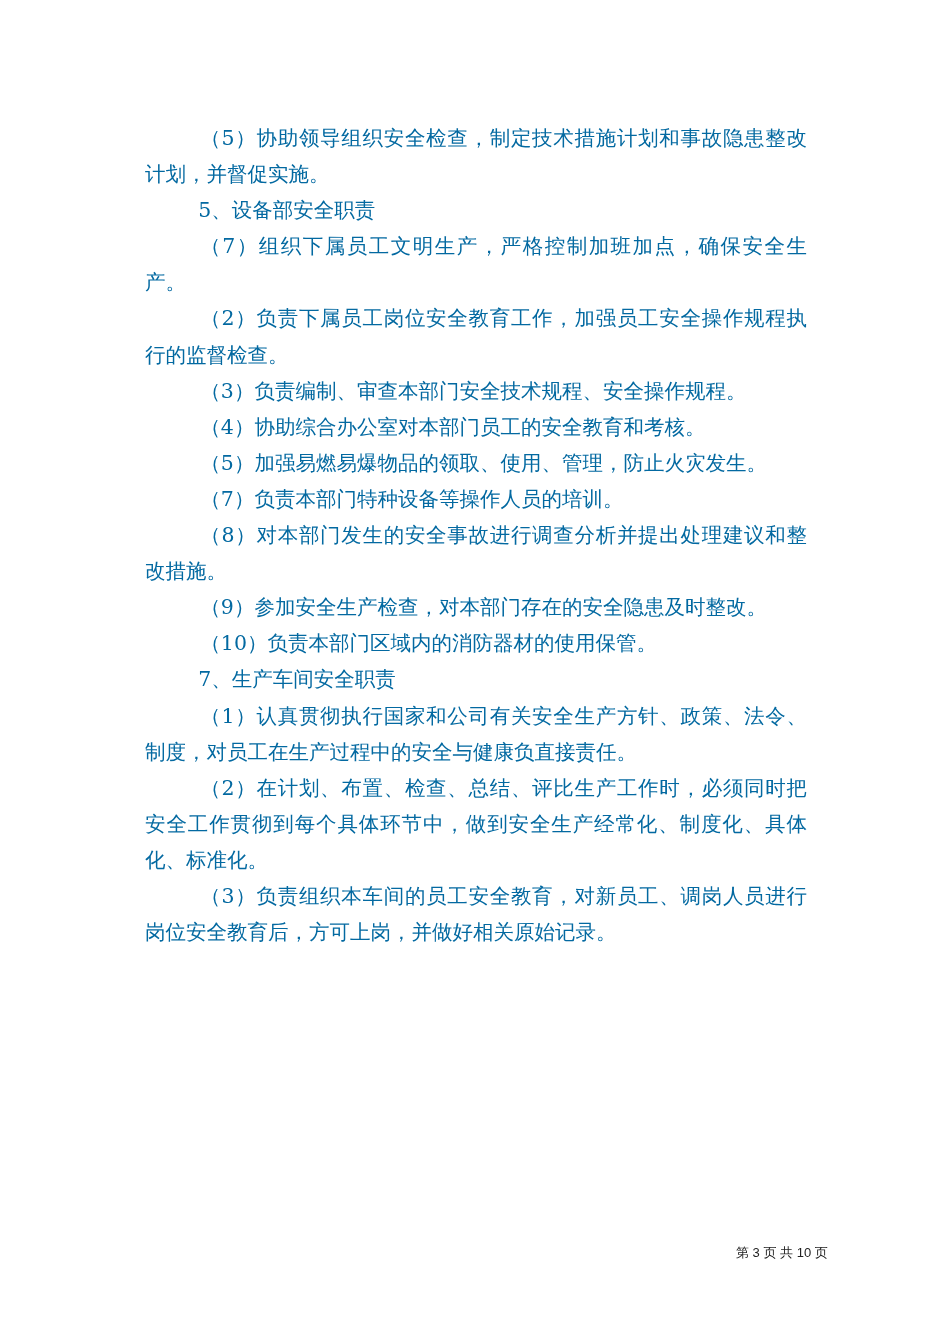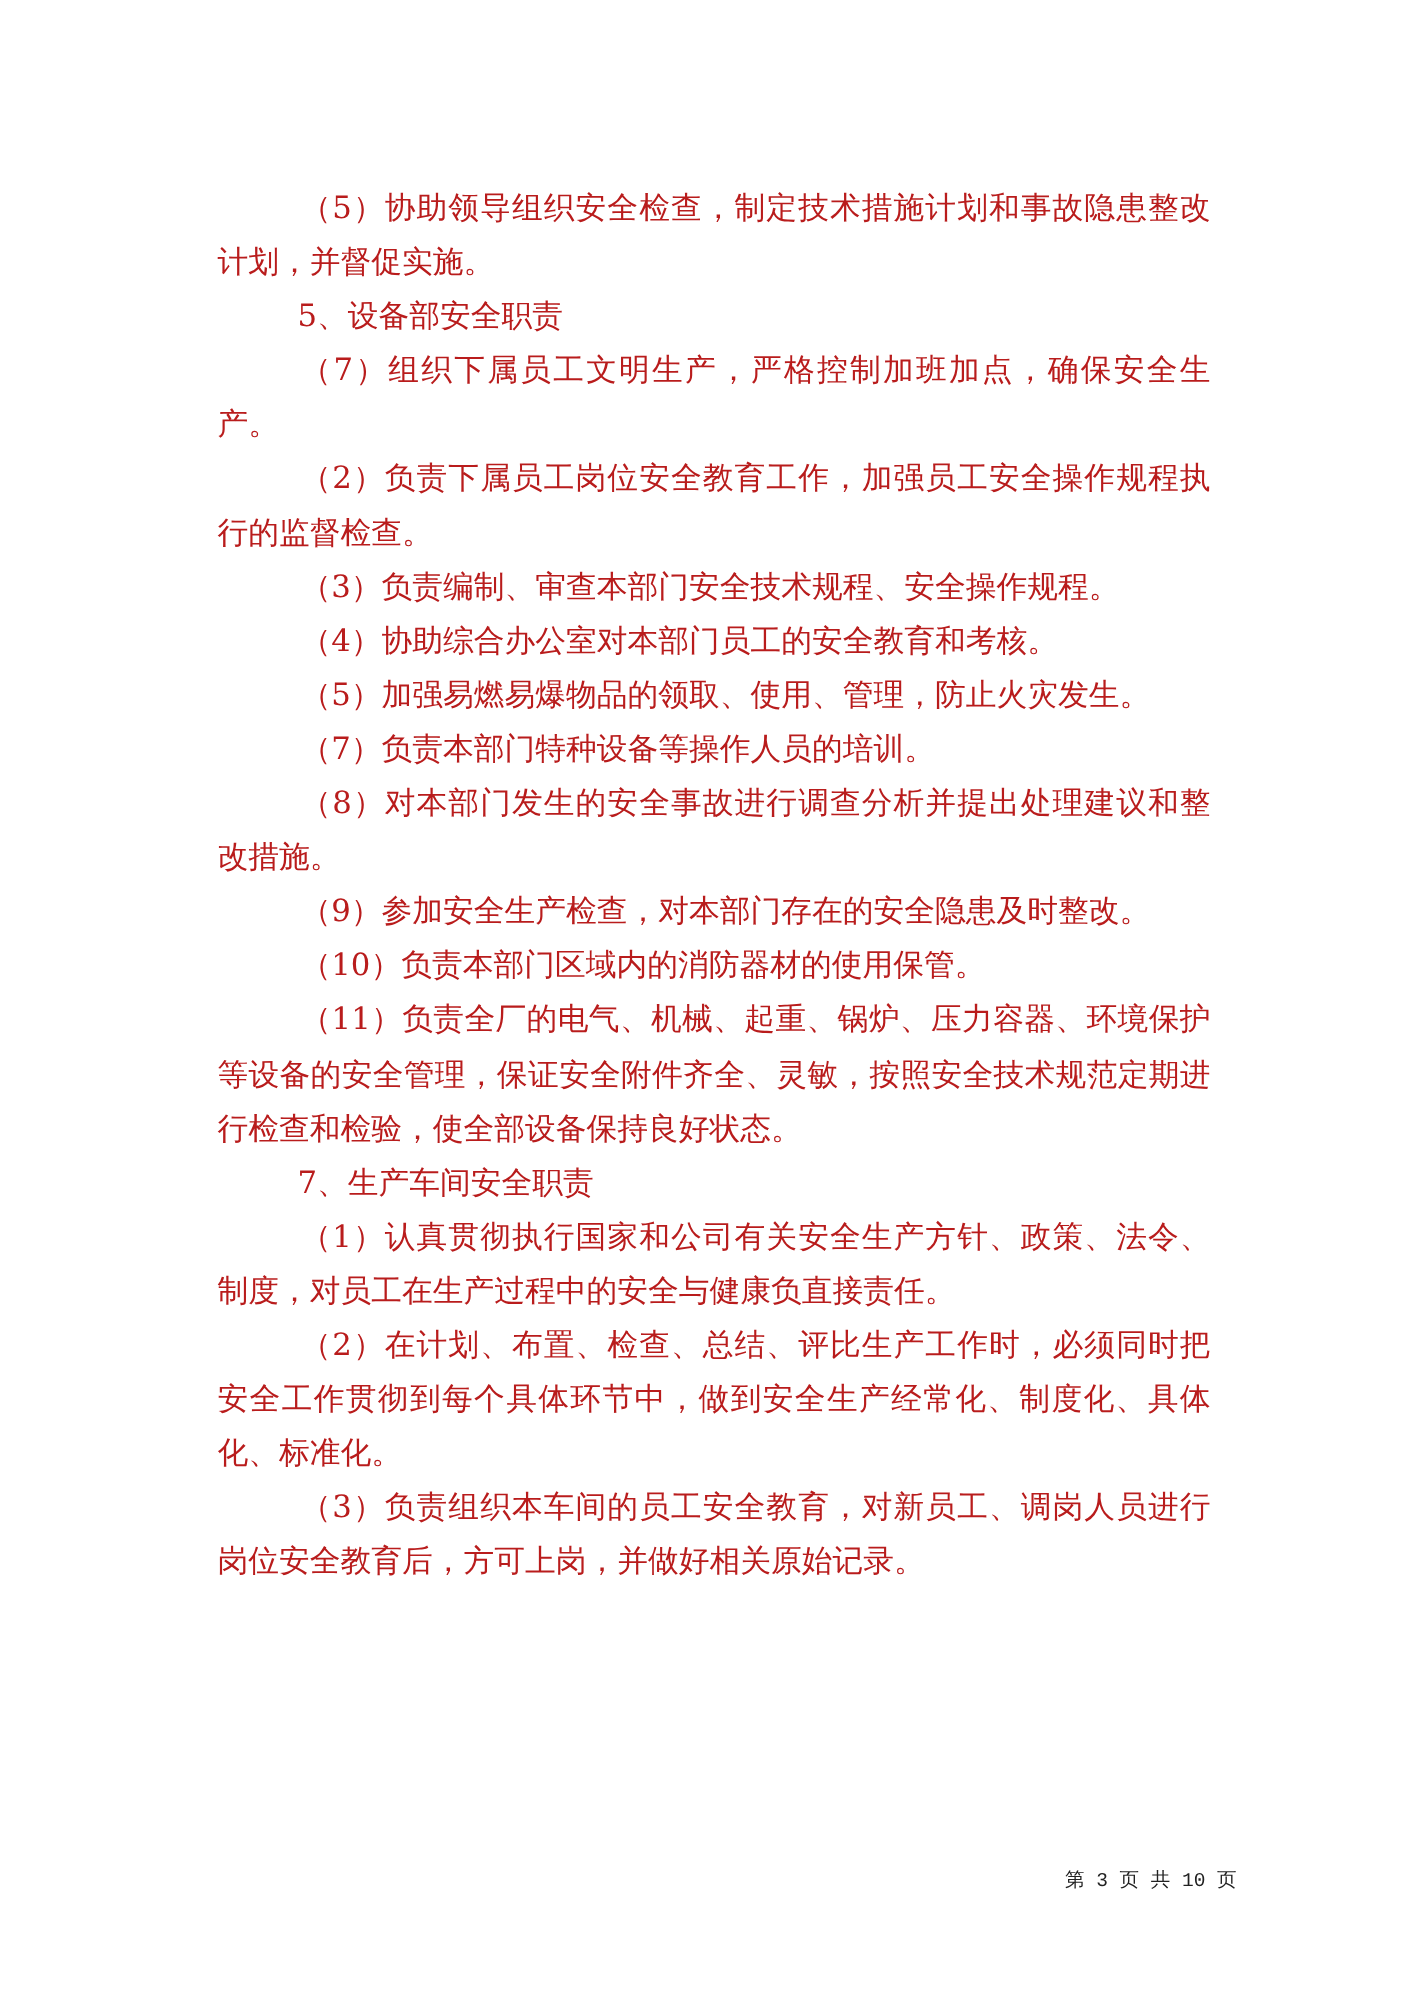--- a/index.html
+++ b/index.html
@@ -5,50 +5,49 @@
   html, body { margin: 0; padding: 0; background: #ffffff; }
   body { width: 950px; height: 1344px; position: relative; overflow: hidden; }
   .page {
     position: absolute;
     left: 145px;
     top: 120px;
     width: 662px;
     font-family: "DejaVu Serif", "Liberation Serif", serif;
     font-size: 20.5px;
     line-height: 36.1px;
-    color: #b91c1c;
+    color: #0369a1;
     text-align: justify;
   }
   .para { margin: 0; text-indent: 2.7em; }
   .heading { margin: 0; text-indent: 2.6em; }
   .footer {
     position: absolute;
-    left: 710px;
+    left: 736px;
     top: 1244px;
-    font-family: Liberation Mono, monospace;
+    font-family: Liberation Sans, sans-serif;
     font-size: 13px;
     color: #222222;
     white-space: nowrap;
   }
 </style>
 </head>
 <body>
 
 <div class="page">
   <p class="para">（5）协助领导组织安全检查，制定技术措施计划和事故隐患整改计划，并督促实施。</p>
   <p class="heading">5、设备部安全职责</p>
   <p class="para">（7）组织下属员工文明生产，严格控制加班加点，确保安全生产。</p>
   <p class="para">（2）负责下属员工岗位安全教育工作，加强员工安全操作规程执行的监督检查。</p>
   <p class="para">（3）负责编制、审查本部门安全技术规程、安全操作规程。</p>
   <p class="para">（4）协助综合办公室对本部门员工的安全教育和考核。</p>
   <p class="para">（5）加强易燃易爆物品的领取、使用、管理，防止火灾发生。</p>
   <p class="para">（7）负责本部门特种设备等操作人员的培训。</p>
   <p class="para">（8）对本部门发生的安全事故进行调查分析并提出处理建议和整改措施。</p>
   <p class="para">（9）参加安全生产检查，对本部门存在的安全隐患及时整改。</p>
   <p class="para">（10）负责本部门区域内的消防器材的使用保管。</p>
-  <p class="para">（11）负责全厂的电气、机械、起重、锅炉、压力容器、环境保护等设备的安全管理，保证安全附件齐全、灵敏，按照安全技术规范定期进行检查和检验，使全部设备保持良好状态。</p>
   <p class="heading">7、生产车间安全职责</p>
   <p class="para">（1）认真贯彻执行国家和公司有关安全生产方针、政策、法令、制度，对员工在生产过程中的安全与健康负直接责任。</p>
   <p class="para">（2）在计划、布置、检查、总结、评比生产工作时，必须同时把安全工作贯彻到每个具体环节中，做到安全生产经常化、制度化、具体化、标准化。</p>
   <p class="para">（3）负责组织本车间的员工安全教育，对新员工、调岗人员进行岗位安全教育后，方可上岗，并做好相关原始记录。</p>
 </div>
 
 <div class="footer">第 3 页 共 10 页</div>
 
 </body></html>

